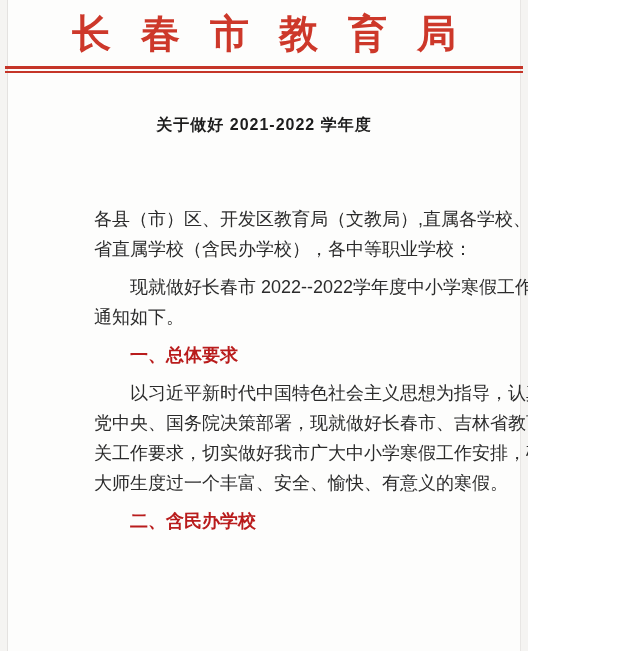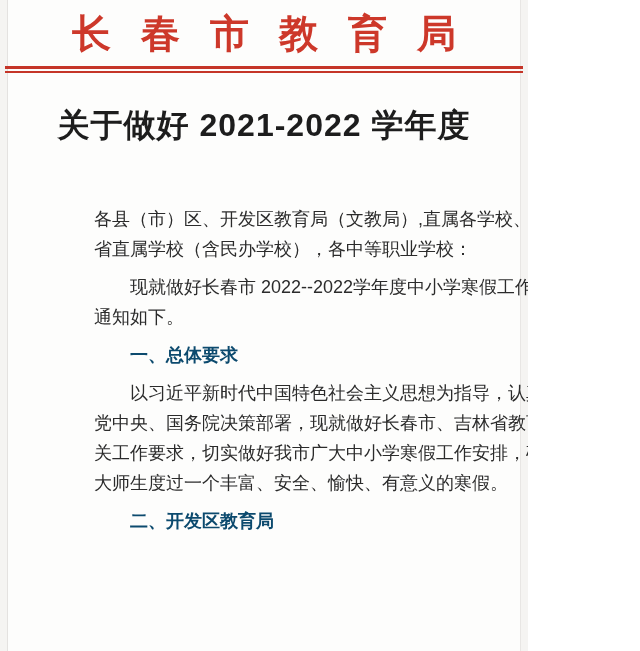--- a/index.html
+++ b/index.html
@@ -46,42 +46,42 @@
     width: 518px;
   }
   .rule .bar-thick { height: 3px; background: #c53528; }
   .rule .bar-thin  { height: 2px; background: #c53528; margin-top: 2px; }
 
   
   .title {
     position: absolute;
     top: 109px; left: 0; right: 0;
     text-align: center;
-    font-size: 32px;
+    font-size: 16px;
     line-height: 32px;
     font-weight: bold;
     color: #1d1d1d;
     letter-spacing: 1px;
   }
 
   
   .body {
     position: absolute;
     top: 196px; left: 86px;
     width: 500px;
     font-size: 18px;
     line-height: 30px;
     color: #2b2b2b;
   }
   .body p {
     margin: 8px;
     white-space: pre;
   }
   .body p.indent { text-indent: 2em; }
-  .body p.heading { font-weight: bold; color: #0c4a6e; }
+  .body p.heading { font-weight: bold; color: #b91c1c; }
 </style>
 </head>
 <body>
 
 <div class="page">
 
   <div class="edge left"></div>
   <div class="edge right"></div>
 
   <div class="letterhead">
@@ -100,16 +100,16 @@
   <div class="body">
     <p>各县（市）区、开发区教育局（文教局）,直属各学校、驻长中
 省直属学校（含民办学校），各中等职业学校：</p>
     <p class="indent">现就做好长春市 2022--2022学年度中小学寒假工作有关事项
 通知如下。</p>
     <p class="indent heading">一、总体要求</p>
     <p class="indent">以习近平新时代中国特色社会主义思想为指导，认真贯彻
 党中央、国务院决策部署，现就做好长春市、吉林省教育厅有
 关工作要求，切实做好我市广大中小学寒假工作安排，确保广
 大师生度过一个丰富、安全、愉快、有意义的寒假。</p>
-    <p class="indent heading">二、开发区教育局</p>
+    <p class="indent heading">二、含民办学校</p>
   </div>
 
 </div>
 
 </body></html>

